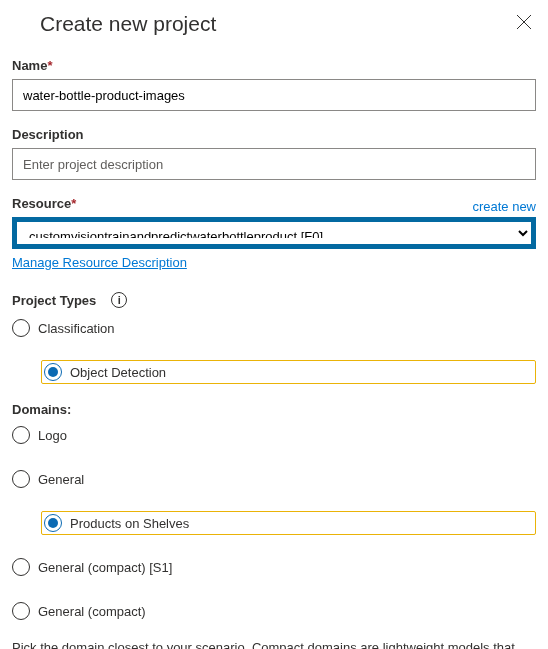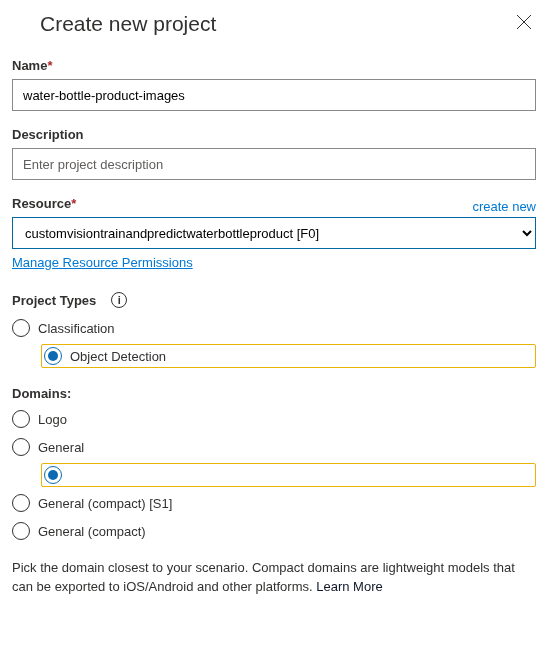--- a/index.html
+++ b/index.html
@@ -8,33 +8,33 @@
   .title { font-size: 21px; font-weight: 400; margin: 0 0 22px 0; }
   .close-x { font-size: 18px; cursor: pointer; line-height: 1; padding: 2px 4px; }
   .close-x svg { width: 16px; height: 16px; stroke: #323130; stroke-width: 1; }
   .field-label { font-weight: 700; margin-bottom: 6px; display: block; }
   .req { color: #a4262c; }
   .text-input { width: 100%; border: 1px solid #8a8886; padding: 6px 10px; font-size: 13px; font-family: inherit; margin-bottom: 16px; height: 32px; }
   .text-input::placeholder { color: #605e5c; }
   .row-with-link { display: flex; justify-content: space-between; align-items: center; }
   .link { color: #0078d4; cursor: pointer; font-size: 13px; }
   .link-under { text-decoration: underline; }
-  .select { width: 100%; border: 1px solid #0369a1; padding: 6px 8px; font-size: 13px; font-family: inherit; height: 32px; background: #fff; margin-bottom: 6px; }
+  .select { width: 100%; border: 5px solid #0369a1; padding: 6px 8px; font-size: 13px; font-family: inherit; height: 32px; background: #fff; margin-bottom: 6px; }
   .spacer-md { height: 18px; }
   .spacer-lg { height: 22px; }
   .radio-row { display: flex; align-items: center; gap: 8px; padding: 3px 0; }
   .radio { width: 18px; height: 18px; border-radius: 50%; border: 1px solid #323130; display: inline-flex; align-items: center; justify-content: center; flex-shrink: 0; }
   .radio.selected { border-color: #0b6ab3; }
   .radio .dot { width: 10px; height: 10px; border-radius: 50%; background: #0b6ab3; display: none; }
   .radio.selected .dot { display: block; }
   .hl { border: 1px solid #eab308; display: inline-flex; padding: 2px 6px 2px 2px; border-radius: 2px; margin-left: 29px; }
   .hl .radio-row { padding: 0; }
   .info-icon { display: inline-flex; width: 16px; height: 16px; border: 1px solid #323130; border-radius: 50%; align-items: center; justify-content: center; font-size: 11px; margin-left: 4px; vertical-align: middle; cursor: default; }
   .label-with-icon { display: flex; align-items: center; gap: 11px; font-weight: 600; margin-bottom: 8px; }
-  .radio-list { display: flex; flex-direction: column; gap: 4px; }
+  .radio-list { display: flex; flex-direction: column; gap: 20px; }
   .help-text { margin-top: 16px; line-height: 1.45; color: #323130; }
   .help-text .link { color: #0f172a; text-decoration: none; }
 </style>
 </head>
 <body>
 
 
 
 <div class="header-row">
   <h1 class="title">Create new project</h1>
@@ -56,21 +56,21 @@
 
 <div class="row-with-link">
   <label class="field-label">
     <span>Resource</span><span class="req">*</span>
   </label>
   <span class="link">create new</span>
 </div>
 <select class="select">
   <option>customvisiontrainandpredictwaterbottleproduct [F0]</option>
 </select>
-<span class="link link-under">Manage Resource Permissions</span>
+<span class="link link-under">Manage Resource Description</span>
 
 <div class="spacer-lg"></div>
 
 <div class="label-with-icon">
   <span>Project Types</span>
   <span class="info-icon">i</span>
 </div>
 <div class="radio-list">
   <div class="radio-row">
     <span class="radio"></span>
@@ -96,20 +96,21 @@
   </div>
   <div class="radio-row">
     <span class="radio"></span>
     <span>General</span>
   </div>
   <div class="hl">
     <div class="radio-row">
       <span class="radio selected">
           <span class="dot"></span>
         </span>
+      <span>Products on Shelves</span>
     </div>
   </div>
   <div class="radio-row">
     <span class="radio"></span>
     <span>General (compact) [S1]</span>
   </div>
   <div class="radio-row">
     <span class="radio"></span>
     <span>General (compact)</span>
   </div>

